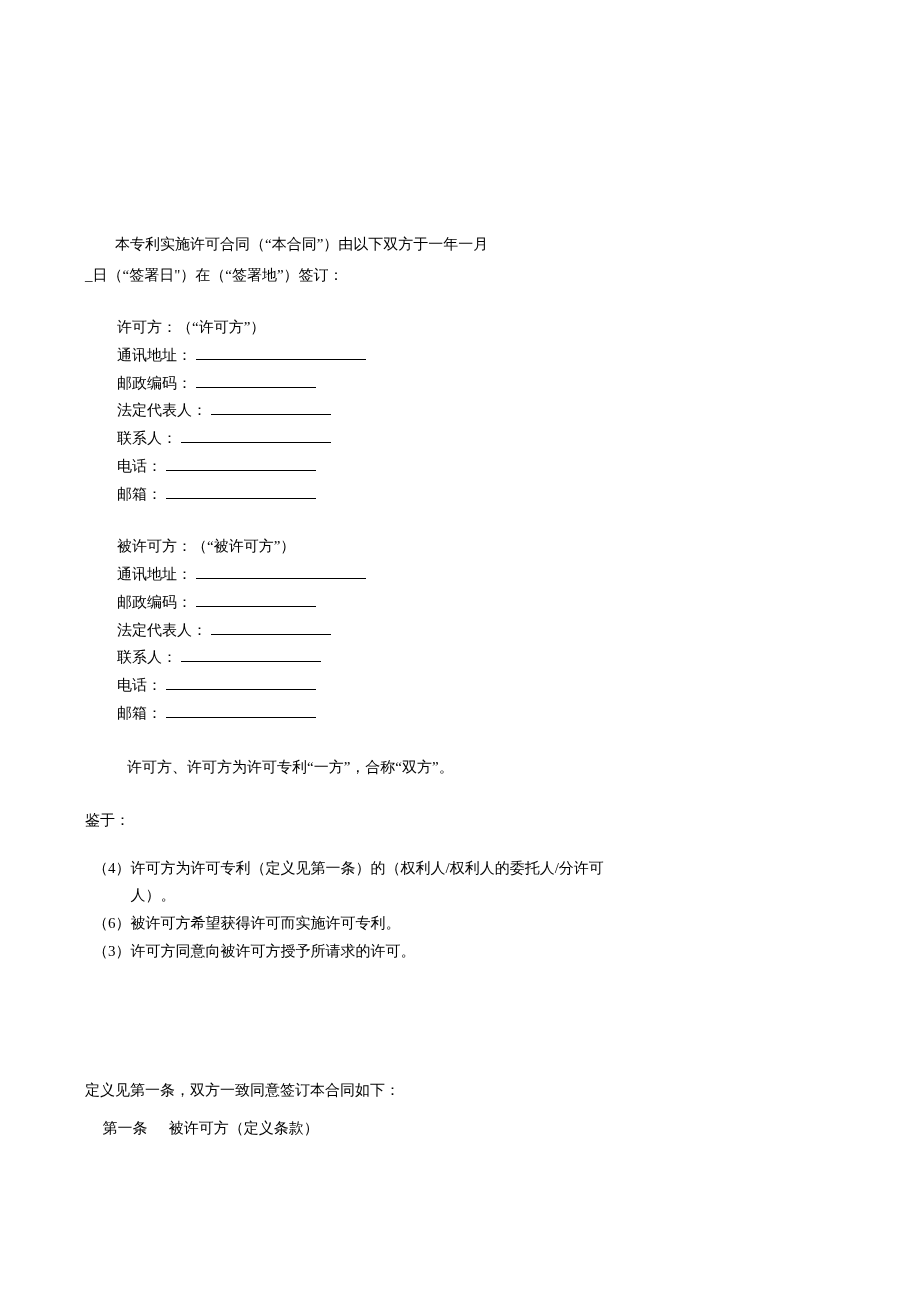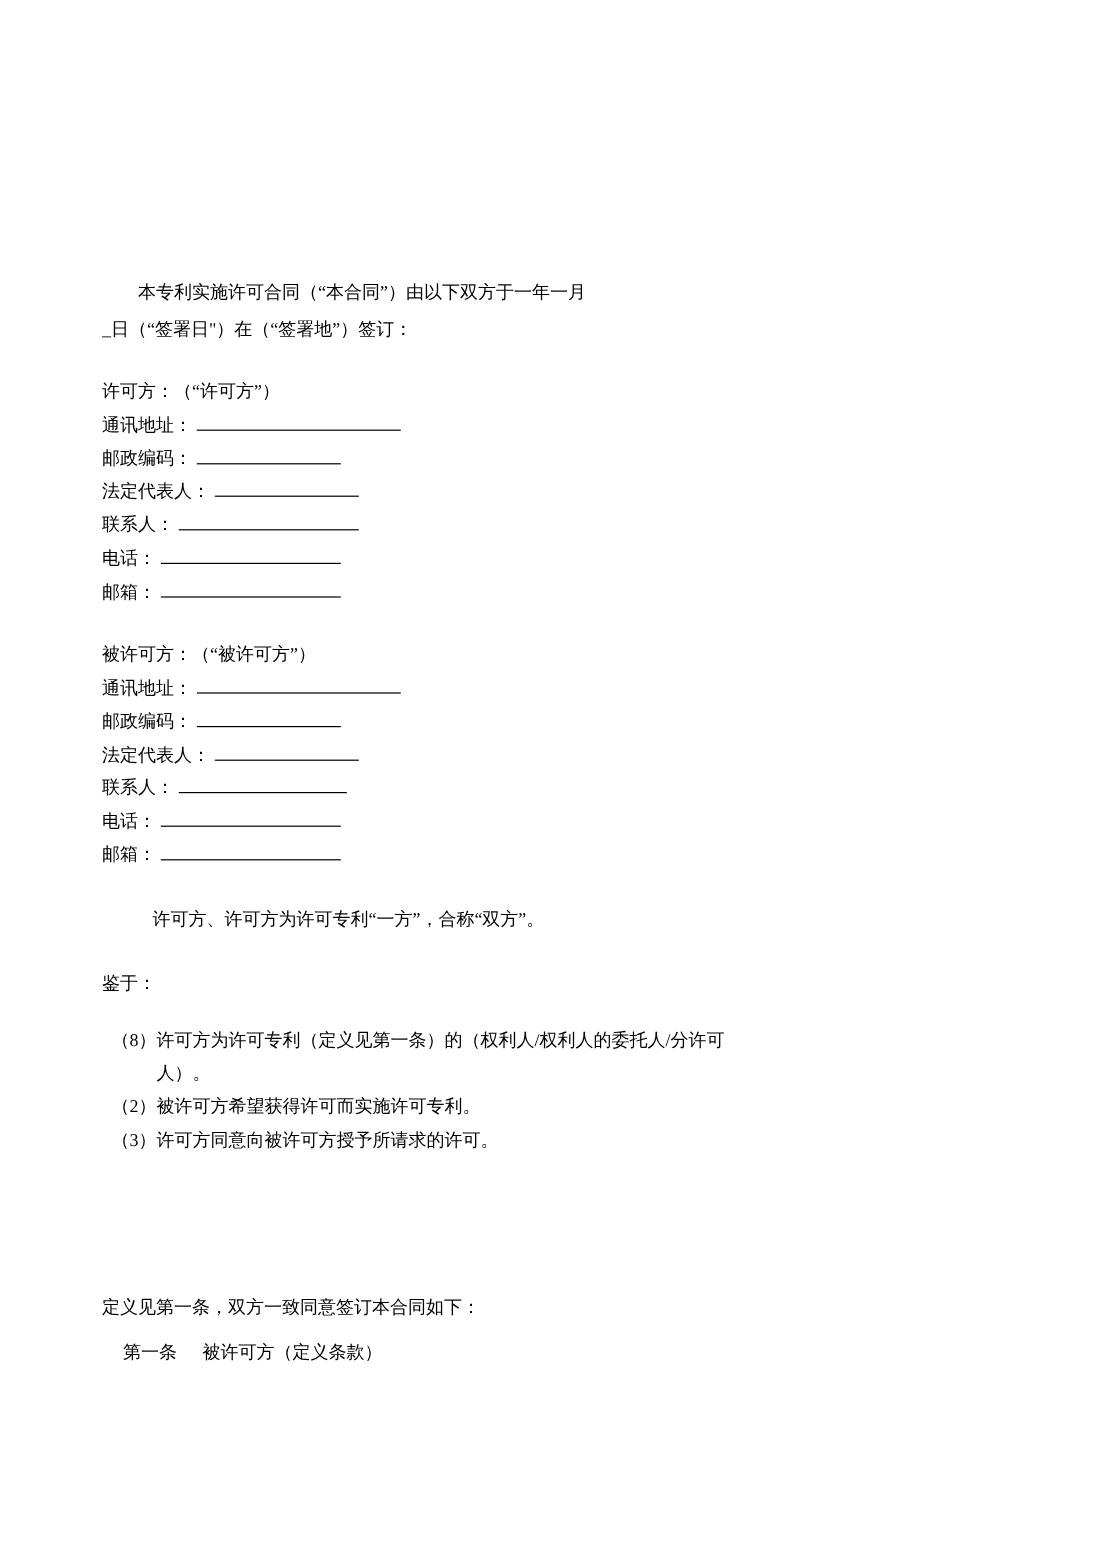--- a/index.html
+++ b/index.html
@@ -18,20 +18,21 @@
     }
     .intro {
       text-indent: 2em;
       margin-bottom: 2px;
     }
     .intro2 {
       margin-bottom: 25px;
     }
     .field-group {
       margin-bottom: 25px;
+      margin-left: 32px;
     }
     .field-line {
       line-height: 1.85;
     }
     .underline {
       display: inline-block;
       border-bottom: 1px solid #000;
       vertical-align: baseline;
       height: 1em;
     }
@@ -130,23 +131,23 @@
       <span>邮箱：</span>
       <span class="underline w150"></span>
     </div>
   </div>
 
   <div class="reference-line">许可方、许可方为许可专利“一方”，合称“双方”。</div>
 
   <div class="whereas">鉴于：</div>
 
   <div class="recital-list">
-    <div class="recital-item">（8）许可方为许可专利（定义见第一条）的（权利人/权利人的委托人/分许可</div>
+    <div class="recital-item">（4）许可方为许可专利（定义见第一条）的（权利人/权利人的委托人/分许可</div>
     <div class="recital-item recital-indent">人）。</div>
-    <div class="recital-item">（2）被许可方希望获得许可而实施许可专利。</div>
+    <div class="recital-item">（6）被许可方希望获得许可而实施许可专利。</div>
     <div class="recital-item">（3）许可方同意向被许可方授予所请求的许可。</div>
   </div>
 
   <div class="closing">定义见第一条，双方一致同意签订本合同如下：</div>
 
   <div class="article">
     <span class="article-num">第一条</span>
     <span>被许可方（定义条款）</span>
   </div>
 

